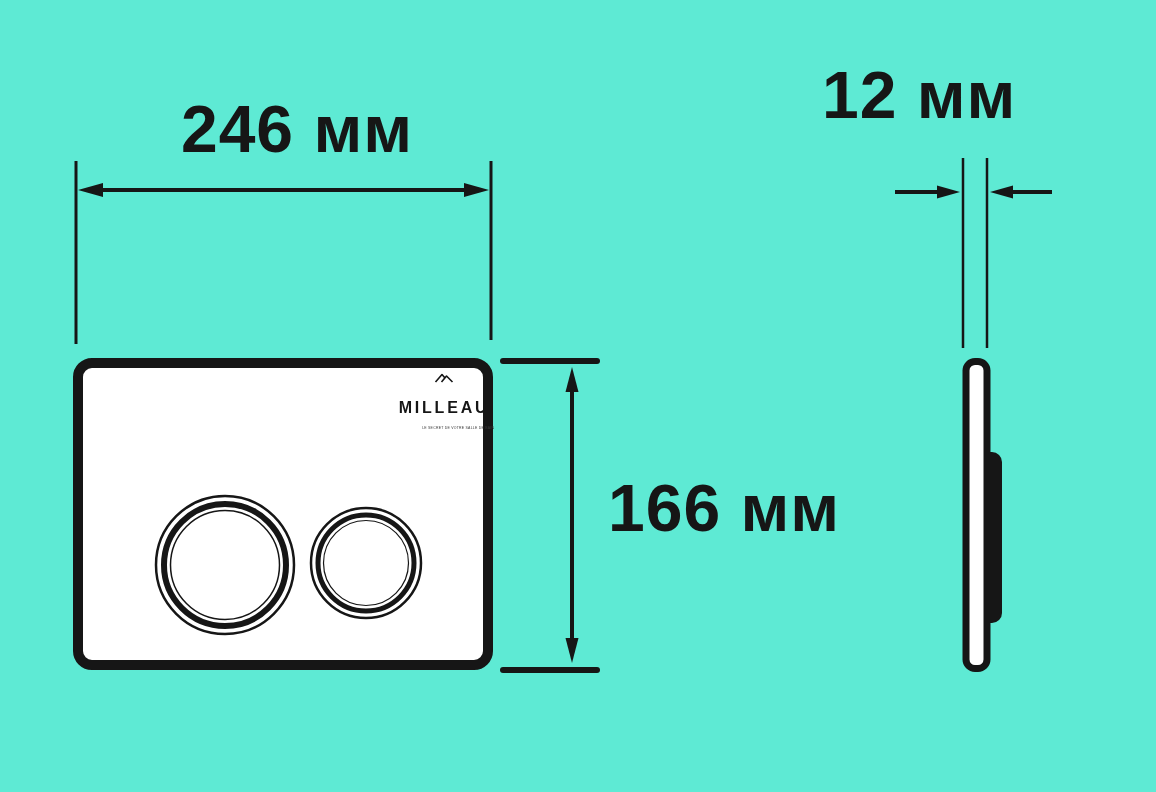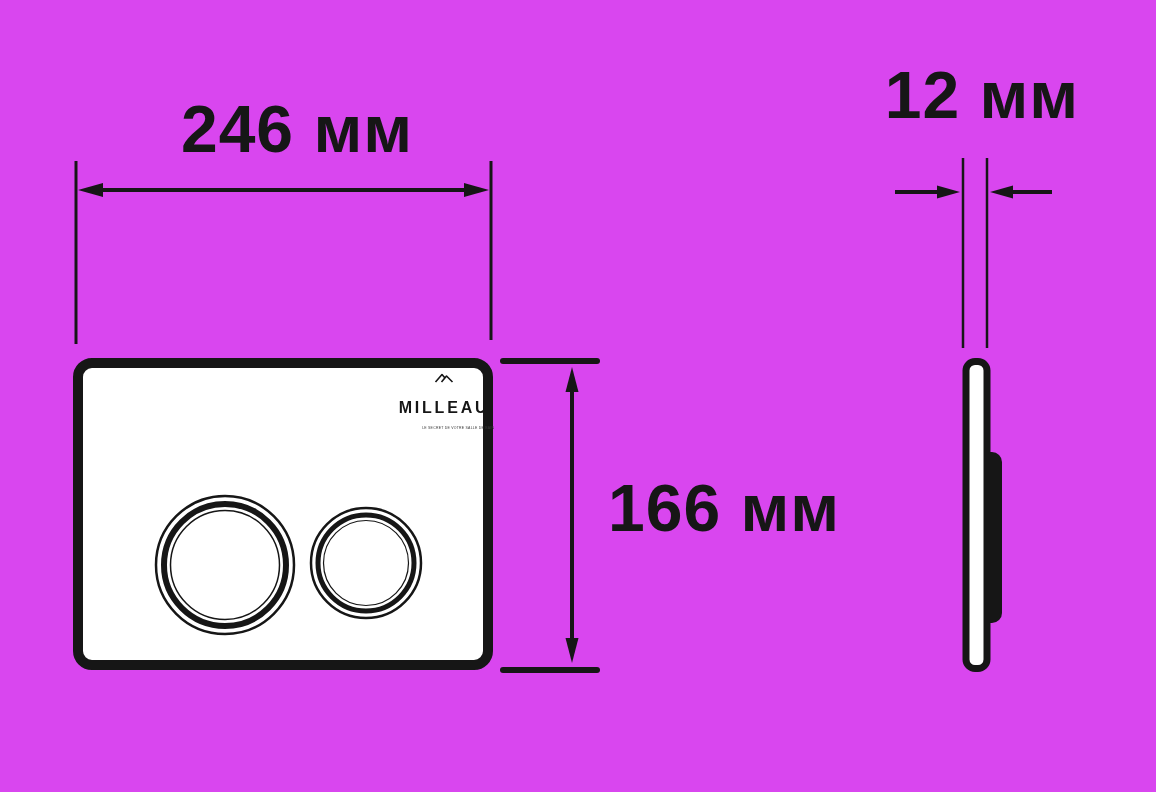--- a/index.html
+++ b/index.html
@@ -1,39 +1,39 @@
 <!DOCTYPE html>
 <html><head>
 <meta charset="utf-8">
 <style>
   html, body { margin: 0; padding: 0; background: #ffffff; }
   .canvas {
     position: relative;
     width: 1156px;
     height: 792px;
-    background: #d946ef;
+    background: #5eead4;
     overflow: hidden;
     font-family: "Liberation Sans", sans-serif;
     color: #1a1a1a;
   }
   .drawing {
     position: absolute;
     left: 0; top: 0;
   }
   .dim-label {
     position: absolute;
     font-weight: 700;
     font-size: 66px;
     line-height: 1;
     letter-spacing: 1px;
     color: #161616;
     white-space: nowrap;
   }
   .dim-label.width  { left: 127px; top: 96px;  width: 340px; text-align: center; }
-  .dim-label.depth  { left: 822px; top: 62px;  width: 320px; text-align: center; }
+  .dim-label.depth  { left: 822px; top: 62px;  width: 320px; }
   .dim-label.height { left: 580px; top: 475px; text-align: left; margin-left: 28px; }
   .logo {
     position: absolute;
     left: 396px; top: 372px; width: 96px;
     text-align: center;
     color: #161616;
   }
   .logo .logo-icon { display: block; margin: 0 auto; }
   .logo .logo-name {
     display: block;

